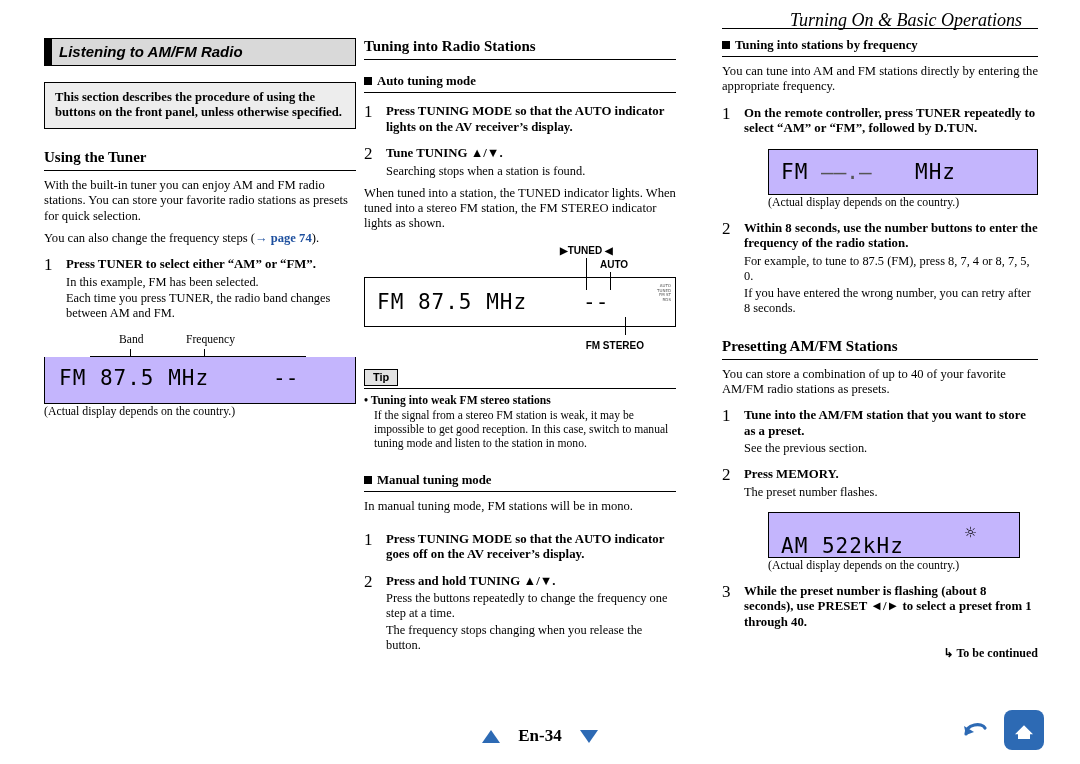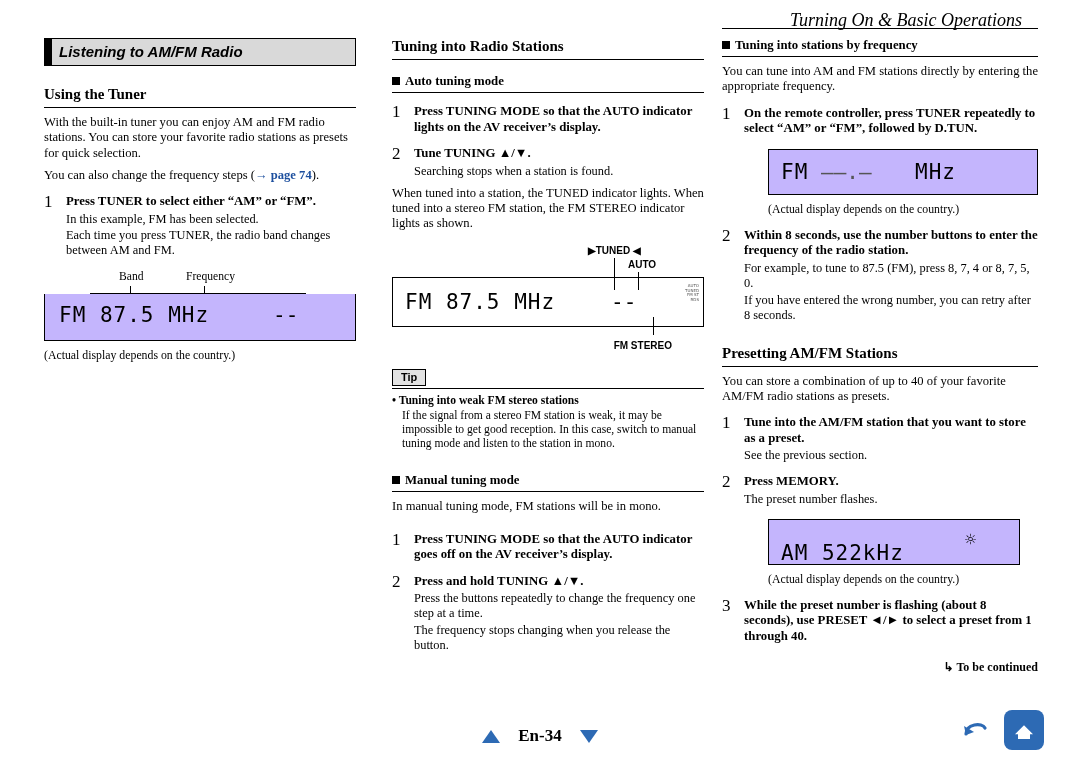--- a/index.html
+++ b/index.html
@@ -19,21 +19,21 @@
     position:absolute;top:10px;right:58px;
     font-family:"Liberation Serif",serif;
     font-style:italic;font-size:18px;color:#000;
   }
   .head-rule{
     position:absolute;top:28px;left:722px;width:316px;height:1px;background:#000;
   }
   
   .col{position:absolute;top:38px;}
   .col1{left:44px;width:312px;}
-  .col2{left:392px;width:312px;}
+  .col2{left:364px;width:312px;}
   .col3{left:722px;width:316px;}
 
   
   .title-bar{
     border:1px solid #000;
     background:#d9d9d9;
     height:26px;
     position:relative;
   }
   .title-bar .bar-left{
@@ -86,21 +86,21 @@
   }
   .lcd-text{
     font-family:"DejaVu Sans Mono",monospace;
     font-size:21px;letter-spacing:1px;
     position:absolute;left:14px;top:9px;
   }
   .lcd-dash{
     position:absolute;font-family:"DejaVu Sans Mono",monospace;font-size:21px;
   }
   .caption{
-    font-family:"Liberation Serif",serif;font-size:11.8px;margin-top:7px;
+    font-family:"Liberation Serif",serif;font-size:11.8px;
   }
 
   
   h2.col-title{
     font-family:"Liberation Serif",serif;font-weight:bold;font-size:15px;
     margin:0;padding-bottom:4px;border-bottom:1px solid #000;
   }
   h3.sq{
     font-family:"Liberation Serif",serif;font-weight:bold;font-size:12.8px;
     margin:14px 0 0 0;position:relative;padding-left:13px;
@@ -183,20 +183,21 @@
   <div class="running-head">Turning On &amp; Basic Operations</div>
   <div class="head-rule"></div>
 
   <div class="col col1">
 
     <div class="title-bar">
       <div class="bar-left"></div>
       <h1>Listening to AM/FM Radio</h1>
     </div>
 
+    <div class="note-box">This section describes the procedure of using the buttons on the front panel, unless otherwise specified.</div>
 
     <h2 class="sec">Using the Tuner</h2>
 
     <p class="body">With the built-in tuner you can enjoy AM and FM radio stations. You can store your favorite radio stations as presets for quick selection.</p>
     <p class="body">
       <span>You can also change the frequency steps (</span><span class="arrow-g">→ </span><span class="link">page 74</span><span>).</span>
     </p>
 
     <div class="step">
       <span class="num">1</span>

